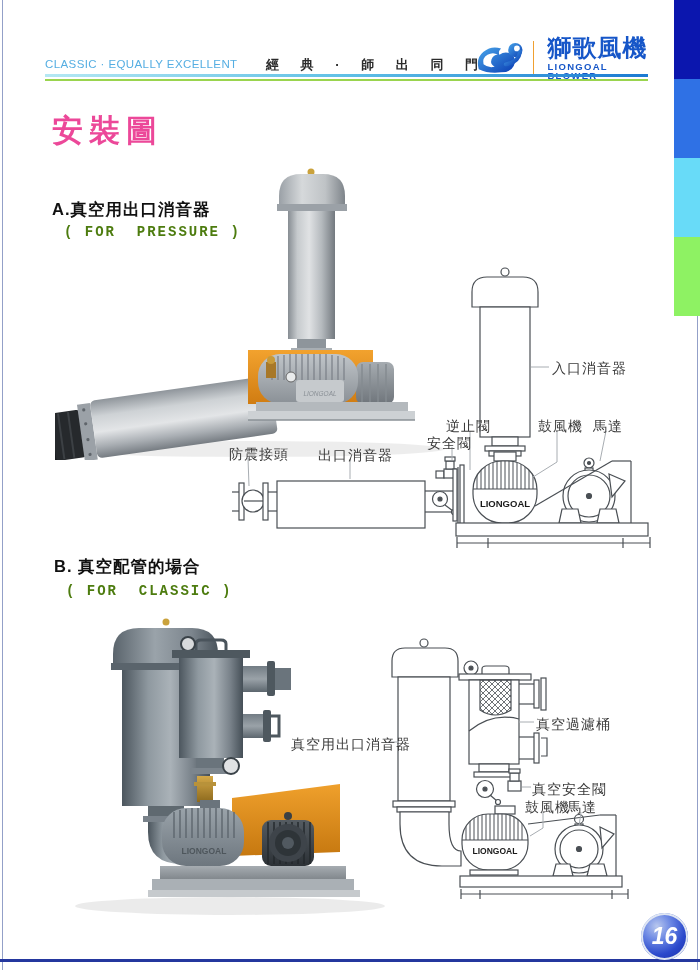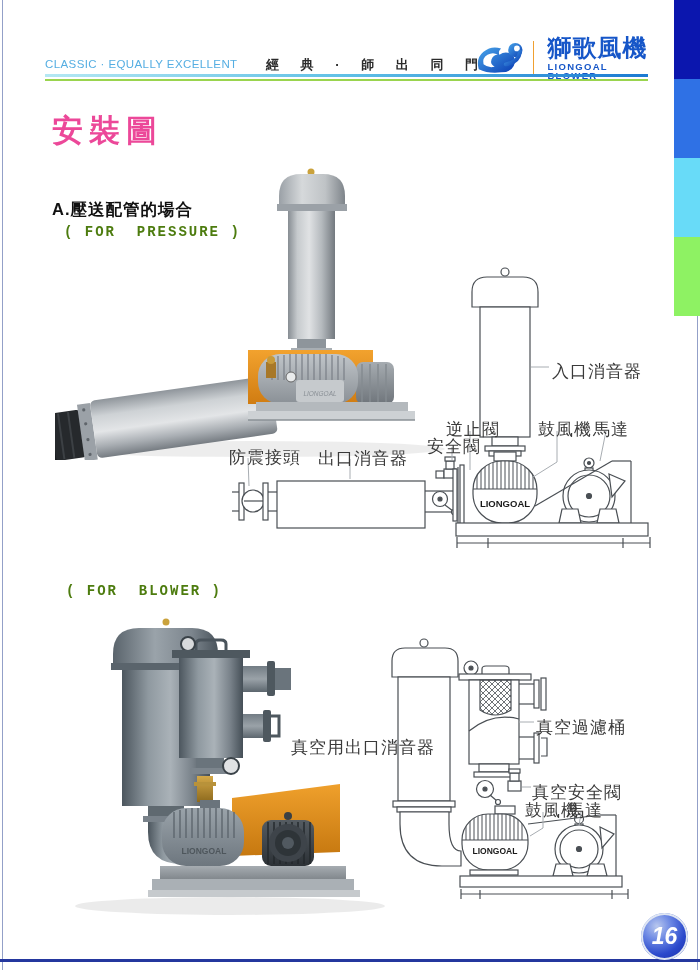--- a/index.html
+++ b/index.html
@@ -42,21 +42,21 @@
   .title-cn { left:52px; top:110px; font-size:31px; font-weight:bold; color:#ec4899; letter-spacing:6px; }
   .title-en { left:52px; top:147px; font-size:25px; color:#0d0d0d; letter-spacing:0.5px; }
   .sec-head { font-size:16.5px; font-weight:bold; color:#111; letter-spacing:1px; }
   .sec-sub  { font-family:"Liberation Mono","DejaVu Sans Mono",monospace; font-size:14px; color:#4d7c0f; letter-spacing:2px; white-space:pre;font-weight:bold; }
   .head-a { left:52px; top:199px; }
   .sub-a  { left:64px; top:224px; }
   .head-b { left:54px; top:556px; }
   .sub-b  { left:66px; top:583px; }
 
   
-  .dlabel { font-size:17px; color:#3a3a3a; letter-spacing:1px; white-space:nowrap; }
+  .dlabel { font-size:14px; color:#3a3a3a; letter-spacing:1px; white-space:nowrap; }
 
   
   .page-badge {
     left:641px; top:913px; width:47px; height:47px; border-radius:50%;
     background:radial-gradient(circle at 34% 28%, #b9c8ee 0%, #6d89e4 30%, #2b49cc 62%, #16289f 100%);
     display:flex; align-items:center; justify-content:center;
     color:#fff; font-weight:bold; font-style:italic; font-size:23px;
     box-shadow:0 0 0 2px #dfe6f2 inset;
   }
 
@@ -96,21 +96,21 @@
     <div class="brand-col">
       <span class="brand-cn">獅歌風機</span>
       <span class="brand-en">LIONGOAL BLOWER</span>
     </div>
   </div>
   <div class="abs header-rule1"></div>
   <div class="abs header-rule2"></div>
 
   <div class="abs title-cn">安裝圖</div>
 
-  <div class="abs sec-head head-a">A.壓送配管的場合</div>
+  <div class="abs sec-head head-a">A.真空用出口消音器</div>
   <div class="abs sec-sub sub-a">( FOR  PRESSURE )</div>
 
   <svg style="left:55px; top:168px;" width="400" height="292" viewBox="55 168 400 292">
     <defs>
       <linearGradient id="vcyl" x1="0" y1="0" x2="1" y2="0">
         <stop offset="0" stop-color="#878d93"></stop>
           <stop offset="0.2" stop-color="#c6cacd"></stop>
         <stop offset="0.45" stop-color="#e0e2e4"></stop>
           <stop offset="0.72" stop-color="#b4b9bd"></stop>
         <stop offset="1" stop-color="#73797f"></stop>
@@ -306,21 +306,22 @@
   </svg>
 
   <span class="abs dlabel" style="left:552px; top:360px;">入口消音器</span>
   <span class="abs dlabel" style="left:446px; top:418px;">逆止閥</span>
   <span class="abs dlabel" style="left:427px; top:435px;">安全閥</span>
   <span class="abs dlabel" style="left:229px; top:446px;">防震接頭</span>
   <span class="abs dlabel" style="left:318px; top:447px;">出口消音器</span>
   <span class="abs dlabel" style="left:538px; top:418px;">鼓風機</span>
   <span class="abs dlabel" style="left:593px; top:418px;">馬達</span>
 
-  <div class="abs sec-sub sub-b">( FOR  BLOWER )</div>
+  <div class="abs sec-head head-b">B. 真空配管的場合</div>
+  <div class="abs sec-sub sub-b">( FOR  CLASSIC )</div>
 
   <svg style="left:58px; top:612px;" width="330" height="310" viewBox="58 612 330 310">
     <defs>
       <linearGradient id="vcylB" x1="0" y1="0" x2="1" y2="0">
         <stop offset="0" stop-color="#4c565e"></stop>
           <stop offset="0.3" stop-color="#8f99a0"></stop>
         <stop offset="0.55" stop-color="#aab2b8"></stop>
           <stop offset="0.8" stop-color="#79828a"></stop>
         <stop offset="1" stop-color="#454f57"></stop>
       </linearGradient>

